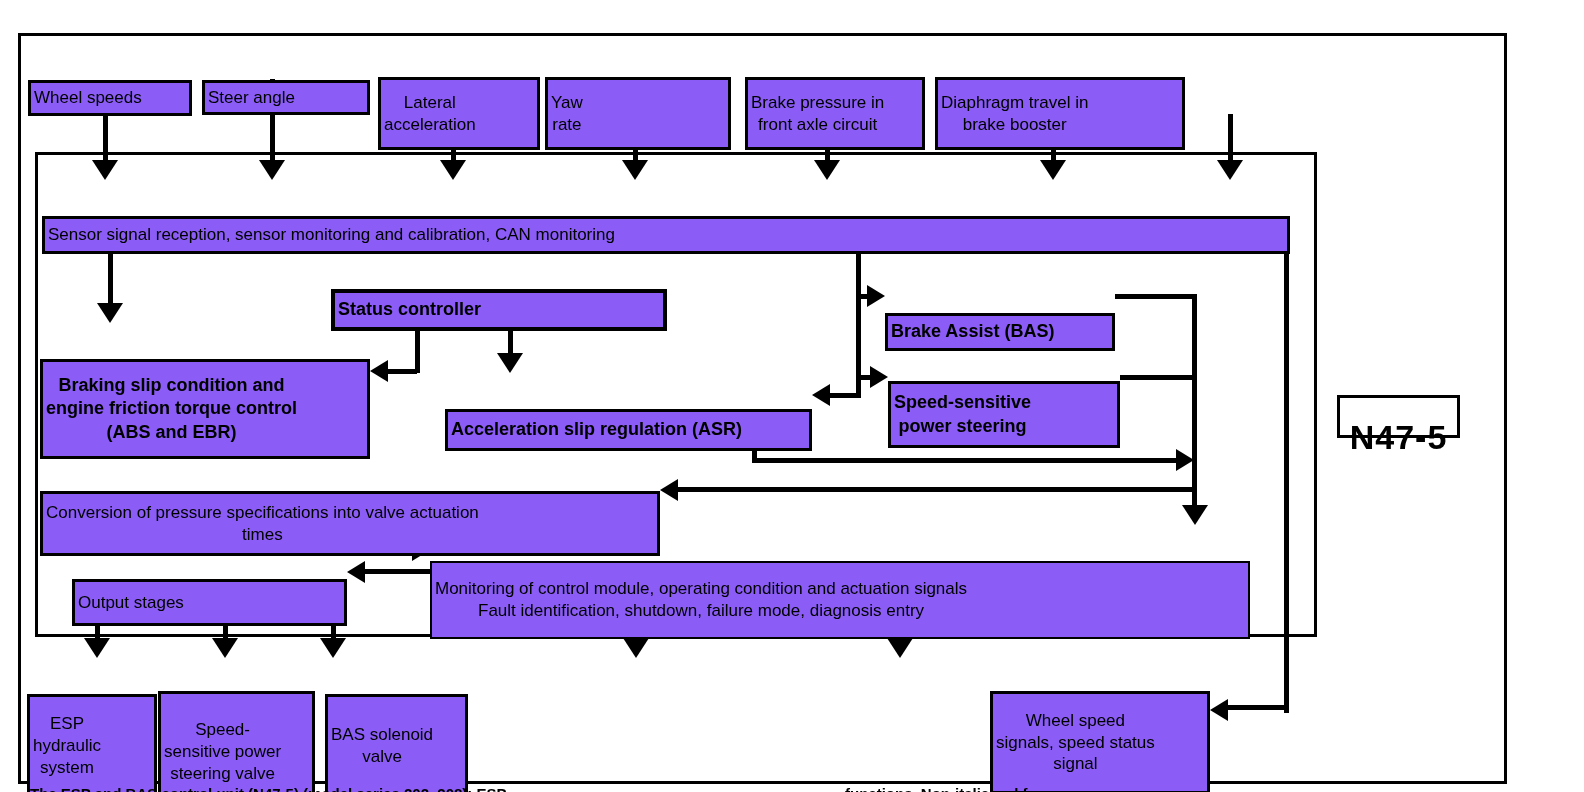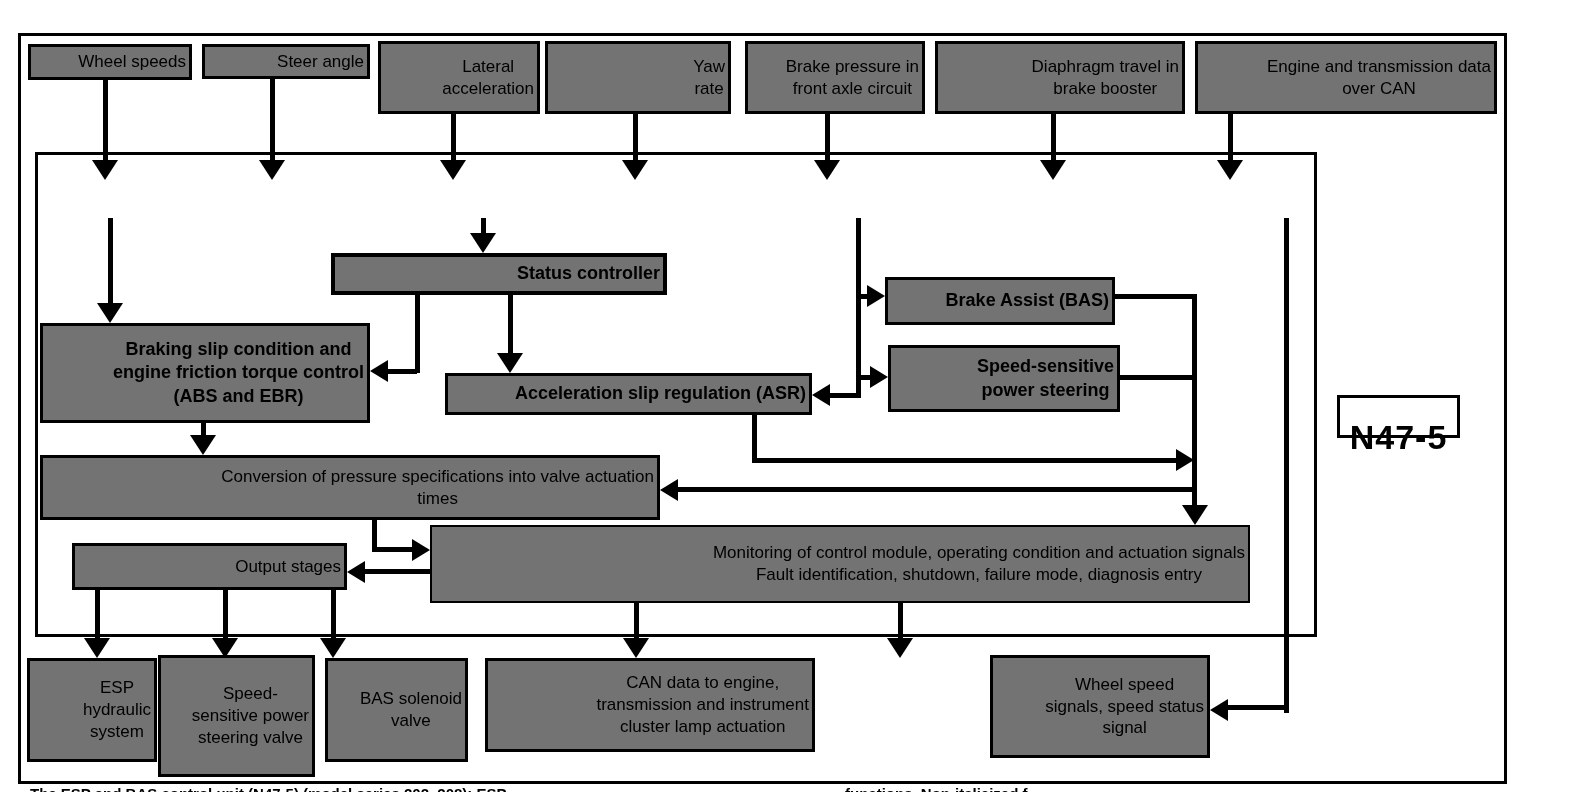--- a/index.html
+++ b/index.html
@@ -2,23 +2,23 @@
 <html><head>
 <meta charset="utf-8">
 <style>
   html,body{margin:0;padding:0;background:#fff;}
   #stage{
     position:relative;width:1584px;height:792px;overflow:hidden;background:#fff;
     font-family:"Liberation Sans",sans-serif;color:#000;
   }
   .frame{position:absolute;border:3px solid #000;background:transparent;box-sizing:border-box;}
   .box{
-    position:absolute;border:3px solid #000;background:#737373;box-sizing:border-box;
-    display:flex;align-items:center;justify-content:flex-end;text-align:center;
-    white-space:pre-line;font-size:17px;line-height:1.28;z-index:3;padding:1px 3px;
+    position:absolute;border:3px solid #000;background:#8b5cf6;box-sizing:border-box;
+    display:flex;align-items:center;justify-content:flex-start;text-align:center;
+    white-space:pre-line;font-size:17px;line-height:1.28;z-index:3;padding:1px 3px;margin-top:36px;
   }
   .bold{font-weight:bold;font-size:18px;}
   .line{position:absolute;background:#000;z-index:2;}
   .tri{position:absolute;width:0;height:0;z-index:2;}
   .t-down{border-left:13px solid transparent;border-right:13px solid transparent;border-top:20px solid #000;}
   .t-right{border-top:11px solid transparent;border-bottom:11px solid transparent;border-left:18px solid #000;}
   .t-left{border-top:11px solid transparent;border-bottom:11px solid transparent;border-right:18px solid #000;}
   .modulebox{position:absolute;border:3px solid #000;background:#fff;box-sizing:border-box;z-index:3;}
   .modulelabel{
     position:absolute;z-index:4;font-weight:bold;font-size:34px;letter-spacing:1px;
@@ -37,38 +37,37 @@
   <div class="box" style="left:28px;top:44px;width:164px;height:36px;"><span>Wheel speeds</span></div>
   <div class="box" style="left:202px;top:44px;width:168px;height:35px;"><span>Steer angle</span></div>
   <div class="box" style="left:378px;top:41px;width:162px;height:73px;"><span>Lateral
 acceleration</span></div>
   <div class="box" style="left:545px;top:41px;width:186px;height:73px;"><span>Yaw
 rate</span></div>
   <div class="box" style="left:745px;top:41px;width:180px;height:73px;"><span>Brake pressure in
 front axle circuit</span></div>
   <div class="box" style="left:935px;top:41px;width:250px;height:73px;"><span>Diaphragm travel in
 brake booster</span></div>
-  <div class="box" style="left:1195px;top:41px;width:302px;height:73px;"><span>Engine and transmission data
-over CAN</span></div>
 
   <div class="line" style="left:103px;top:80px;width:5px;height:82px;"></div>
   <div class="tri t-down" style="left:92px;top:160px;"></div>
   <div class="line" style="left:270px;top:79px;width:5px;height:83px;"></div>
   <div class="tri t-down" style="left:259px;top:160px;"></div>
   <div class="line" style="left:451px;top:114px;width:5px;height:48px;"></div>
   <div class="tri t-down" style="left:440px;top:160px;"></div>
   <div class="line" style="left:633px;top:114px;width:5px;height:48px;"></div>
   <div class="tri t-down" style="left:622px;top:160px;"></div>
   <div class="line" style="left:825px;top:114px;width:5px;height:48px;"></div>
   <div class="tri t-down" style="left:814px;top:160px;"></div>
   <div class="line" style="left:1051px;top:114px;width:5px;height:48px;"></div>
   <div class="tri t-down" style="left:1040px;top:160px;"></div>
   <div class="line" style="left:1228px;top:114px;width:5px;height:48px;"></div>
   <div class="tri t-down" style="left:1217px;top:160px;"></div>
 
+  <div class="box" style="left:42px;top:180px;width:1248px;height:38px;"><span>Sensor signal reception, sensor monitoring and calibration, CAN monitoring</span></div>
 
   <div class="line" style="left:481px;top:218px;width:5px;height:17px;"></div>
   <div class="tri t-down" style="left:470px;top:233px;"></div>
 
   <div class="line" style="left:108px;top:218px;width:5px;height:85px;"></div>
   <div class="tri t-down" style="left:97px;top:303px;"></div>
 
   <div class="box bold" style="left:331px;top:253px;width:336px;height:42px;border-width:4px;"><span>Status controller</span></div>
 
   <div class="line" style="left:415px;top:295px;width:5px;height:78px;"></div>
@@ -85,21 +84,21 @@
   <div class="box bold" style="left:445px;top:373px;width:367px;height:42px;"><span>Acceleration slip regulation (ASR)</span></div>
 
   <div class="line" style="left:856px;top:218px;width:5px;height:180px;"></div>
   <div class="line" style="left:858px;top:294px;width:9px;height:5px;"></div>
   <div class="tri t-right" style="left:867px;top:285px;"></div>
   <div class="line" style="left:858px;top:375px;width:12px;height:5px;"></div>
   <div class="tri t-right" style="left:870px;top:366px;"></div>
   <div class="line" style="left:830px;top:393px;width:28px;height:5px;"></div>
   <div class="tri t-left" style="left:812px;top:384px;"></div>
 
-  <div class="box bold" style="left:885px;top:277px;width:230px;height:48px;"><span>Brake Assist (BAS)</span></div>
+  <div class="box bold" style="left:885px;top:277px;width:230px;height:38px;"><span>Brake Assist (BAS)</span></div>
 
   <div class="box bold" style="left:888px;top:345px;width:232px;height:67px;"><span>Speed-sensitive
 power steering</span></div>
 
   <div class="line" style="left:1115px;top:294px;width:82px;height:5px;"></div>
   <div class="line" style="left:1192px;top:294px;width:5px;height:211px;"></div>
   <div class="tri t-down" style="left:1182px;top:505px;"></div>
   <div class="line" style="left:1120px;top:375px;width:75px;height:5px;"></div>
   <div class="line" style="left:752px;top:415px;width:5px;height:48px;"></div>
   <div class="line" style="left:752px;top:458px;width:424px;height:5px;"></div>
@@ -141,23 +140,20 @@
   <div class="tri t-left" style="left:1210px;top:699px;"></div>
 
   <div class="box" style="left:27px;top:658px;width:130px;height:104px;"><span>ESP
 hydraulic
 system</span></div>
   <div class="box" style="left:158px;top:655px;width:157px;height:122px;"><span>Speed-
 sensitive power
 steering valve</span></div>
   <div class="box" style="left:325px;top:658px;width:143px;height:104px;"><span>BAS solenoid
 valve</span></div>
-  <div class="box" style="left:485px;top:658px;width:330px;height:94px;"><span>CAN data to engine,
-transmission and instrument
-cluster lamp actuation</span></div>
   <div class="box" style="left:990px;top:655px;width:220px;height:103px;"><span>Wheel speed
 signals, speed status
 signal</span></div>
 
   <div class="modulebox" style="left:1337px;top:395px;width:123px;height:43px;"></div>
   <div class="modulelabel" style="left:1337px;top:420px;width:123px;">N47-5</div>
 
   <div class="caption" style="left:30px;"><span>The ESP and BAS control unit (N47-5) (model series 202, 208): ESP</span></div>
   <div class="caption" style="left:845px;"><span>functions. Non-italicized f</span></div>
 

